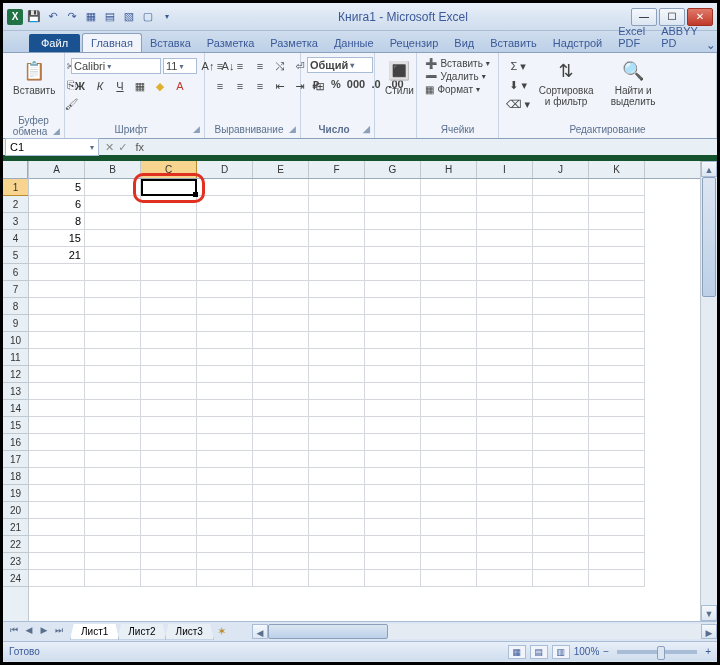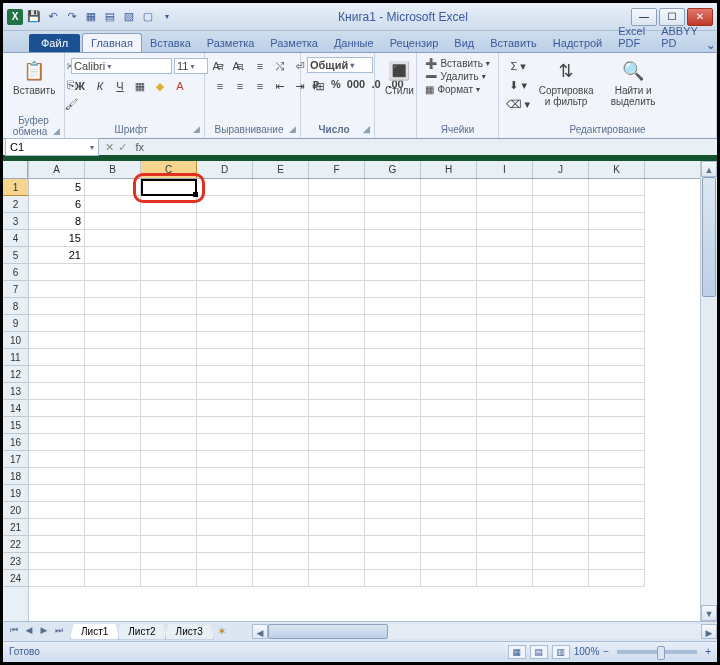--- a/index.html
+++ b/index.html
@@ -140,21 +140,21 @@
           <div class="small-btn">⎘</div>
           <div class="small-btn">🖌</div>
         </div>
       </div>
       <div class="rgroup-label"><span>Буфер обмена</span><span class="launcher">◢</span></div>
     </div>
 
     <div class="rgroup" style="width:140px;">
       <div class="rgroup-body stack" style="gap:2px;">
         <div class="small-row">
-          <div class="combo" style="width:101px;">
+          <div class="combo" style="width:90px;">
               <span>Calibri</span>
               <span class="arr">▾</span>
             </div>
           <div class="combo" style="width:34px;">
               <span>11</span>
               <span class="arr">▾</span>
             </div>
           <div class="small-btn">A↑</div>
           <div class="small-btn">A↓</div>
         </div>

